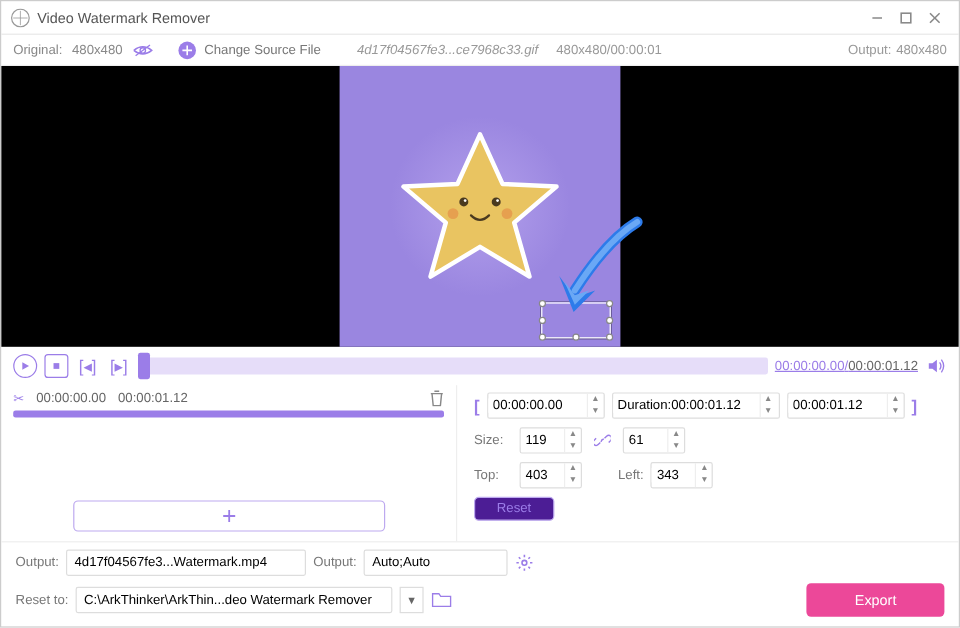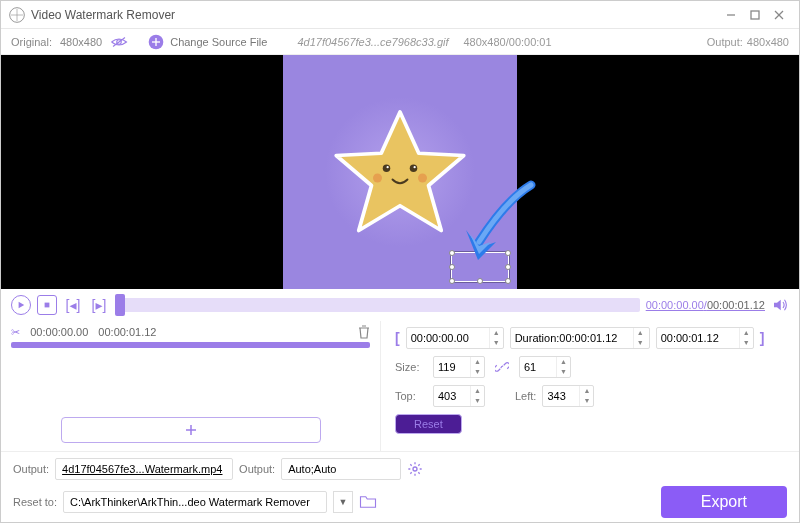--- a/index.html
+++ b/index.html
@@ -49,21 +49,21 @@
 .spin.small input { width: 36px; }
 .spin .arrs { width: 14px; display: flex; flex-direction: column; border-left: 1px solid #eee; }
 .spin .arrs span { height: 10px; font-size: 7px; color: #888; text-align: center; line-height: 10px; cursor: pointer; }
 .link { color: #9b7de8; margin: 0 4px; }
 .resetbtn { border: 1px solid #bda9ef; color: #9b7de8; padding: 3px 18px; border-radius: 4px; font-size: 11px; background: #4c1d95; }
 
 .bottom { border-top: 1px solid #eee; padding: 6px 12px; font-size: 11px; color: #777; }
 .brow { display: flex; align-items: center; gap: 6px; margin-bottom: 6px; }
 .tin { border: 1px solid #ddd; height: 22px; padding: 0 6px; font-size: 11px; border-radius: 2px; }
 .gear, .folder { color: #9b7de8; }
-.export { margin-left: auto; background: #8b5cf6; color: #fff; border: none; padding: 7px 40px; border-radius: 4px; font-size: 16px; }
+.export { margin-left: auto; background: #ec4899; color: #fff; border: none; padding: 7px 40px; border-radius: 4px; font-size: 12px; }
 .ddbtn { width: 20px; height: 22px; border: 1px solid #ddd; display: flex; align-items: center; justify-content: center; font-size: 9px; color: #666; }
 </style>
 </head>
 <body>
 
 <div class="titlebar">
   <svg class="icon" viewBox="0 0 24 24">
       <circle cx="12" cy="12" r="11" fill="none" stroke="#999" stroke-width="1.5"></circle>
       <path d="M12 3 L12 21 M3 12 L21 12" stroke="#999" stroke-width="1"></path>
     </svg>
@@ -256,21 +256,21 @@
     </div>
     <div class="row">
       <button class="resetbtn">Reset</button>
     </div>
   </div>
 </div>
 
 <div class="bottom">
   <div class="brow">
     <span>Output:</span>
-    <input class="tin" style="width: 178px; text-decoration: underline;" value="4d17f04567fe3...Watermark.mp4">
+    <input class="tin" style="width: 200px;" value="4d17f04567fe3...Watermark.mp4">
     <span>Output:</span>
     <input class="tin" style="width: 120px;" value="Auto;Auto">
     <svg class="gear" width="16" height="16" viewBox="0 0 24 24">
         <circle cx="12" cy="12" r="3" fill="none" stroke="#9b7de8" stroke-width="2"></circle>
         <path d="M12 2 L12 5 M12 19 L12 22 M2 12 L5 12 M19 12 L22 12 M5 5 L7 7 M17 17 L19 19 M19 5 L17 7 M7 17 L5 19" stroke="#9b7de8" stroke-width="2"></path>
       </svg>
   </div>
   <div class="brow">
     <span>Reset to:</span>
     <input class="tin" style="width: 264px;" value="C:\ArkThinker\ArkThin...deo Watermark Remover">

